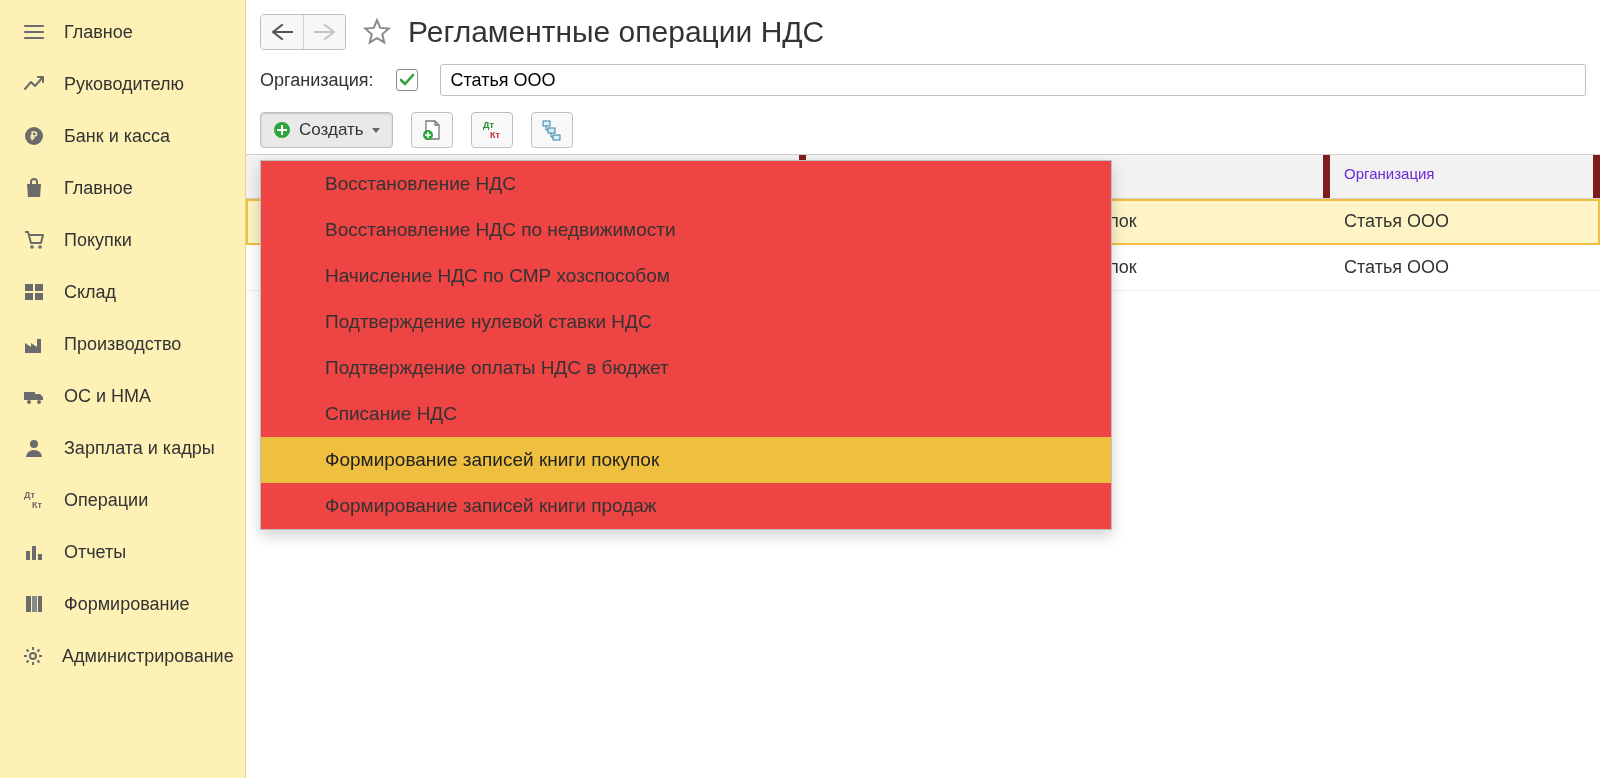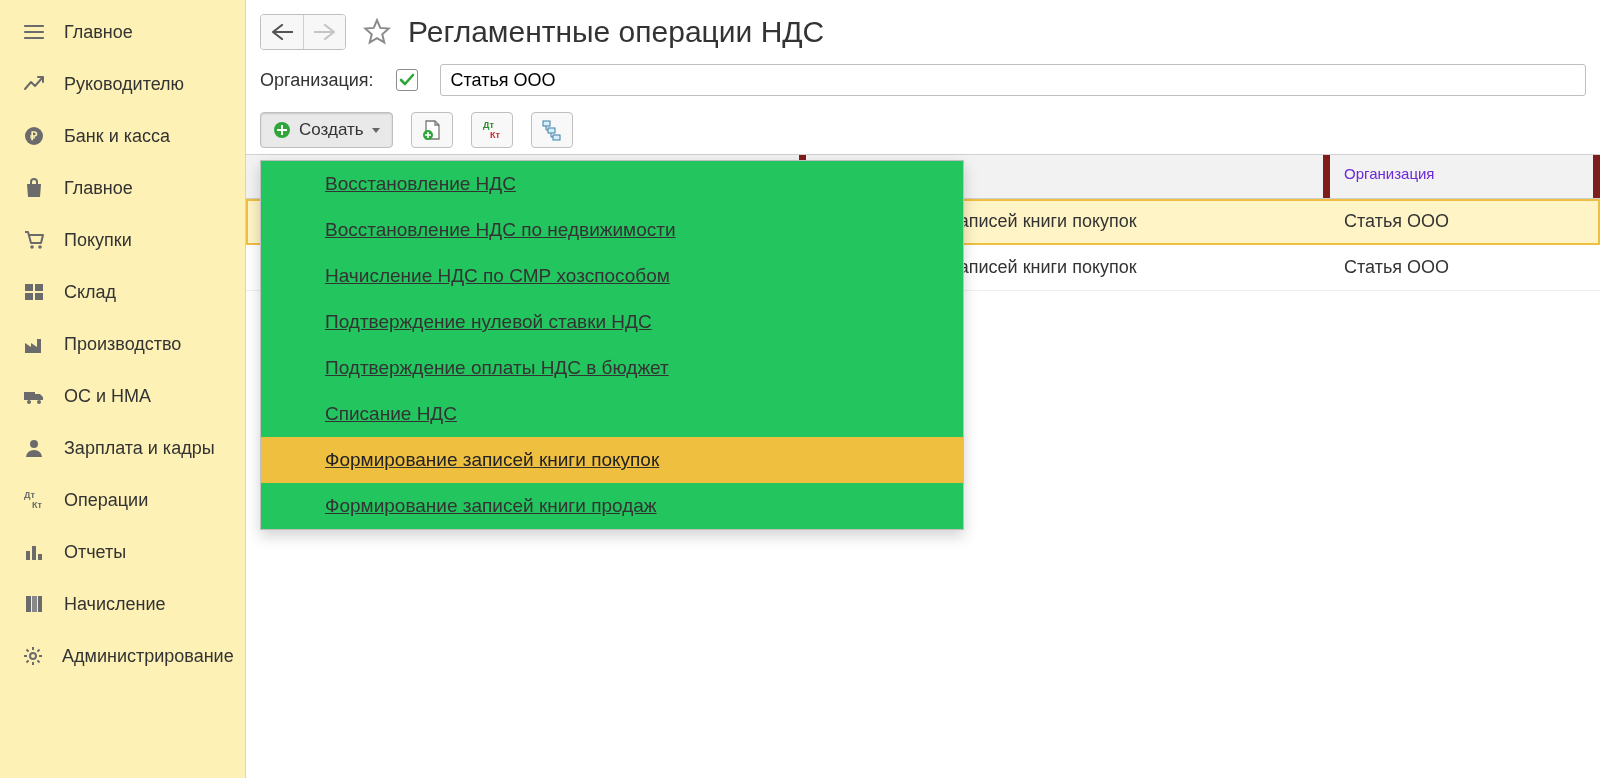--- a/index.html
+++ b/index.html
@@ -26,21 +26,21 @@
   .caret { width: 0; height: 0; border-left: 4px solid transparent; border-right: 4px solid transparent; border-top: 5px solid #666; }
   .table { position: relative; border-top: 1px solid #d0d0d0; }
   .tbl-head { display: flex; background: #f2f2f2; border-bottom: 1px solid #d0d0d0; height: 44px; }
   .tbl-head .cell { padding: 10px 14px; color: #6d28d9; font-size: 15px; border-right: 7px solid #7f1d1d; }
   .tbl-row { display: flex; height: 46px; border-bottom: 1px solid #eee; align-items: center; }
   .tbl-row .cell { padding: 10px 14px; font-size: 18px; }
   .tbl-row.sel { background: #fff4c5; outline: 2px solid #efbf3f; outline-offset: -2px; }
   .col-date { width: 560px; }
   .col-type { flex: 1; }
   .col-org { width: 270px; }
-  .dropdown { position: absolute; left: 14px; top: 160px; width: 704px; background: #22c55e; border: 1px solid #bfbfbf; box-shadow: 0 6px 14px rgba(0,0,0,.18); z-index: 50; text-decoration: underline; }
+  .dropdown { position: absolute; left: 14px; top: 160px; width: 852px; background: #ef4444; border: 1px solid #bfbfbf; box-shadow: 0 6px 14px rgba(0,0,0,.18); z-index: 50; }
   .dropdown-item { padding: 12px 18px 12px 64px; font-size: 19px; color: #333; cursor: pointer; }
   .dropdown-item.hi { background: #efbf3f; color: #222; }
   .dtkt-text { font-family: Arial, sans-serif; font-weight: bold; font-size: 9px; line-height: 9px; }
   .dt { fill: #2a8a2a; }
   .kt { fill: #cc2a2a; }
 </style>
 </head>
 <body>
 
 <div class="app">
@@ -148,21 +148,21 @@
         <span>Отчеты</span>
       </div>
       <div class="sidebar-item">
         <span class="icon">
           <svg width="22" height="22" viewBox="0 0 22 22">
             <rect x="3" y="3" width="5" height="16" fill="#6b6b6b"></rect>
             <rect x="9" y="3" width="5" height="16" fill="#888"></rect>
             <rect x="15" y="3" width="4" height="16" fill="#6b6b6b"></rect>
           </svg>
         </span>
-        <span>Начисление</span>
+        <span>Формирование</span>
       </div>
       <div class="sidebar-item">
         <span class="icon">
           <svg width="22" height="22" viewBox="0 0 22 22">
             <circle cx="11" cy="11" r="3" fill="none" stroke="#6b6b6b" stroke-width="2"></circle>
             <path d="M11 2 V5 M11 17 V20 M2 11 H5 M17 11 H20 M4.5 4.5 L6.6 6.6 M15.4 15.4 L17.5 17.5 M4.5 17.5 L6.6 15.4 M15.4 6.6 L17.5 4.5" stroke="#6b6b6b" stroke-width="2"></path>
           </svg>
         </span>
         <span>Администрирование</span>
       </div>

